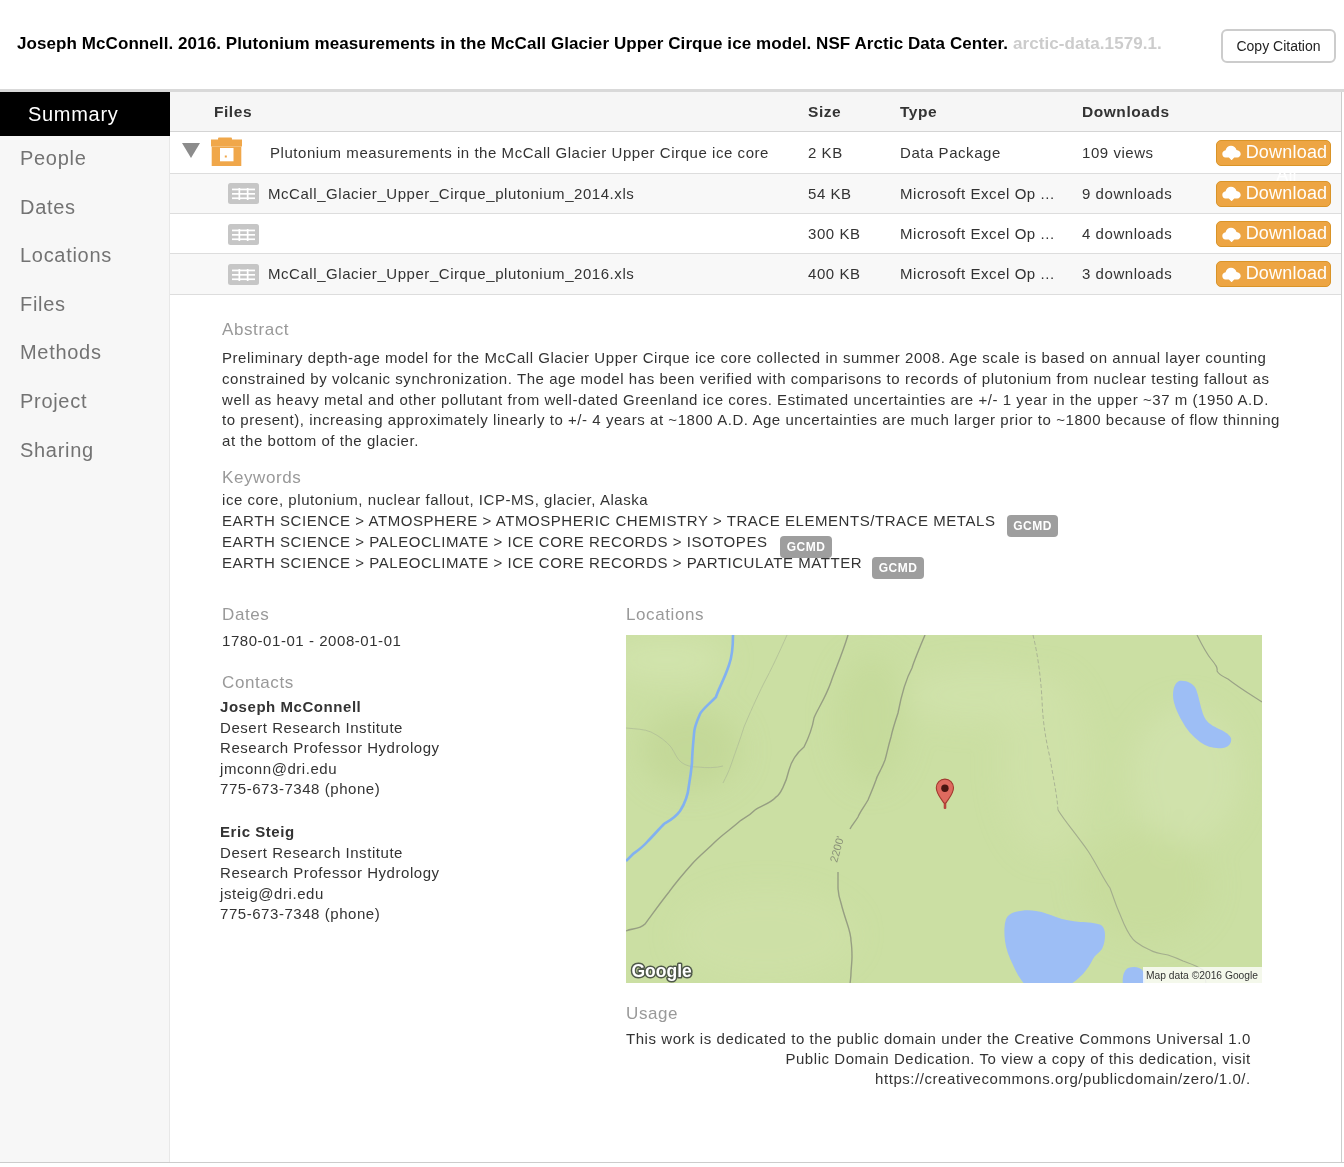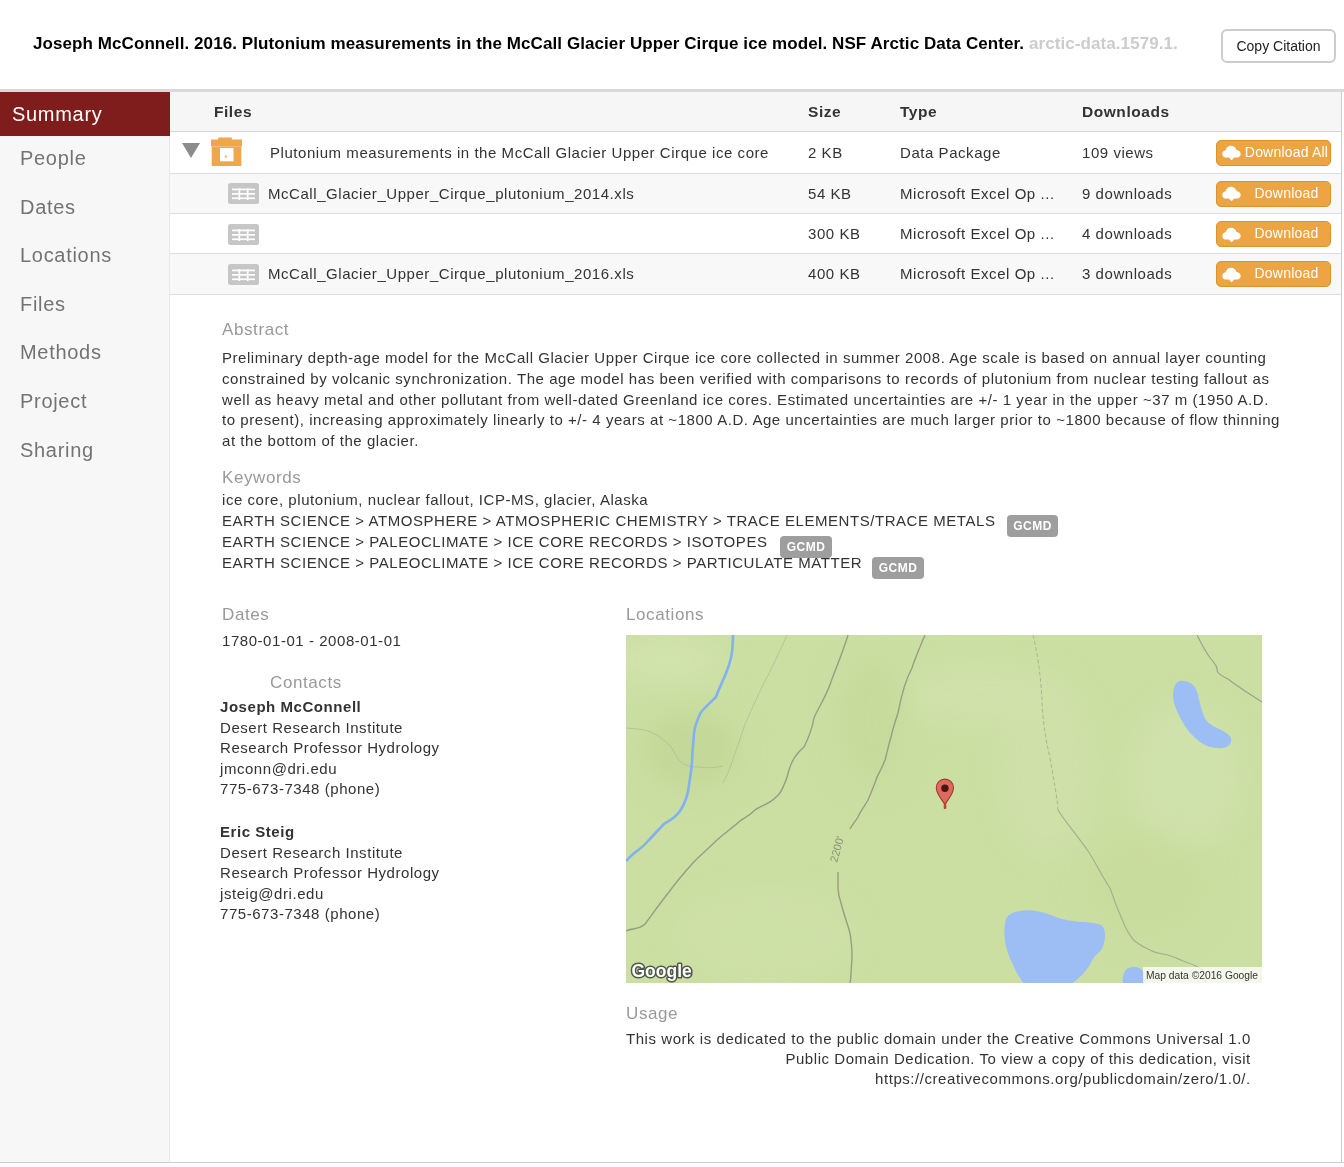--- a/index.html
+++ b/index.html
@@ -2,35 +2,35 @@
 <html><head>
 <meta charset="utf-8">
 <style>
   * { margin:0; padding:0; box-sizing:border-box; }
   html,body { width:1344px; height:1167px; background:#fff; font-family:"Liberation Sans", sans-serif; }
   #page { position:relative; width:1344px; height:1167px; overflow:hidden; }
   .abs { position:absolute; }
   .sec-h { font-size:17px; color:#999; letter-spacing:0.6px; }
   .body15 { font-size:15px; color:#333; letter-spacing:0.55px; }
   .th15 { font-size:15.5px; font-weight:bold; color:#333; letter-spacing:0.55px; height:40px; line-height:40px; position:absolute; top:92px; }
-  .dlbtn { position:absolute; left:1216px; width:115px; height:26px; background:#eda543; border:1.5px solid #d99428; border-radius:5px; color:#fff; font-size:14px; letter-spacing:0.2px; }
+  .dlbtn { position:absolute; left:1216px; width:115px; height:26px; background:#eda543; border:1.5px solid #d99428; border-radius:5px; color:#fff; font-size:18px; letter-spacing:0.2px; }
   .dlbtn .cloud { position:absolute; left:5px; top:4.5px; }
   .dlbtn span { position:absolute; left:26px; right:0; top:0; height:23px; line-height:23px; text-align:center; }
 </style>
 </head>
 <body>
 <div id="page">
 
-  <div class="abs" style="left:17px; top:34px; font-size:17px; font-weight:bold; color:#000; white-space:nowrap; letter-spacing:0.08px;margin-left:16px;">Joseph McConnell. 2016. Plutonium measurements in the McCall Glacier Upper Cirque ice model. NSF Arctic Data Center. <span style="color:#ccc;">arctic-data.1579.1.</span></div>
+  <div class="abs" style="left:17px; top:34px; font-size:17px; font-weight:bold; color:#000; white-space:nowrap; letter-spacing:0.08px;">Joseph McConnell. 2016. Plutonium measurements in the McCall Glacier Upper Cirque ice model. NSF Arctic Data Center. <span style="color:#ccc;">arctic-data.1579.1.</span></div>
   <div class="abs" style="left:1221px; top:29px; width:115px; height:34px; border:2px solid #ccc; border-radius:6px; font-size:14px; color:#222; text-align:center; line-height:30px;">Copy Citation</div>
 
   <div class="abs" style="left:0; top:89px; width:1344px; height:3px; background:#d9d9d9;"></div>
 
   <div class="abs" style="left:0; top:92px; width:170px; height:1070px; background:#f7f7f7; border-right:1px solid #e8e8e8;"></div>
-  <div class="abs" style="left:0; top:92px; width:170px; height:44px; background:#7f1d1d; color:#fff; font-size:20px; line-height:44px; padding-left:12px; letter-spacing:0.7px;">Summary</div>
+  <div class="abs" style="left:0; top:92px; width:170px; height:44px; background:#000000; color:#fff; font-size:20px; line-height:44px; padding-left:28px; letter-spacing:0.7px;">Summary</div>
   <div class="abs" style="left:0; top:134px; width:170px; color:#737373; font-size:20px; letter-spacing:0.7px;">
     <div style="height:48.6px; line-height:48.6px; padding-left:20px;">People</div>
     <div style="height:48.6px; line-height:48.6px; padding-left:20px;">Dates</div>
     <div style="height:48.6px; line-height:48.6px; padding-left:20px;">Locations</div>
     <div style="height:48.6px; line-height:48.6px; padding-left:20px;">Files</div>
     <div style="height:48.6px; line-height:48.6px; padding-left:20px;">Methods</div>
     <div style="height:48.6px; line-height:48.6px; padding-left:20px;">Project</div>
     <div style="height:48.6px; line-height:48.6px; padding-left:20px;">Sharing</div>
   </div>
 
@@ -138,21 +138,21 @@
 
   <div class="abs sec-h" style="left:222px; top:468px;">Keywords</div>
   <div class="abs body15" style="left:222px; top:490px; line-height:20.9px;">ice core, plutonium, nuclear fallout, ICP-MS, glacier, Alaska<br>EARTH SCIENCE &gt; ATMOSPHERE &gt; ATMOSPHERIC CHEMISTRY &gt; TRACE ELEMENTS/TRACE METALS<br>EARTH SCIENCE &gt; PALEOCLIMATE &gt; ICE CORE RECORDS &gt; ISOTOPES<br>EARTH SCIENCE &gt; PALEOCLIMATE &gt; ICE CORE RECORDS &gt; PARTICULATE MATTER</div>
   <div class="abs" style="left:1007px; top:515px; width:51px; height:22px; background:#9e9e9e; border-radius:4px; color:#fff; font-size:12px; font-weight:bold; text-align:center; line-height:22px; letter-spacing:0.5px;">GCMD</div>
   <div class="abs" style="left:780px; top:536px; width:52px; height:22px; background:#9e9e9e; border-radius:4px; color:#fff; font-size:12px; font-weight:bold; text-align:center; line-height:22px; letter-spacing:0.5px;">GCMD</div>
   <div class="abs" style="left:872px; top:557px; width:52px; height:22px; background:#9e9e9e; border-radius:4px; color:#fff; font-size:12px; font-weight:bold; text-align:center; line-height:22px; letter-spacing:0.5px;">GCMD</div>
 
   <div class="abs sec-h" style="left:222px; top:605px;">Dates</div>
   <div class="abs body15" style="left:222px; top:632px;">1780-01-01 - 2008-01-01</div>
 
-  <div class="abs sec-h" style="left:222px; top:673px;margin-left:48px;">Contacts</div>
+  <div class="abs sec-h" style="left:222px; top:673px;">Contacts</div>
   <div class="abs body15" style="left:220px; top:697px; line-height:20.6px;"><b>Joseph McConnell</b><br>Desert Research Institute<br>Research Professor Hydrology<br>jmconn@dri.edu<br>775-673-7348 (phone)</div>
   <div class="abs body15" style="left:220px; top:822px; line-height:20.6px;"><b>Eric Steig</b><br>Desert Research Institute<br>Research Professor Hydrology<br>jsteig@dri.edu<br>775-673-7348 (phone)</div>
 
   <div class="abs sec-h" style="left:626px; top:605px;">Locations</div>
 
   <div class="abs" style="left:626px; top:635px; width:636px; height:348px; overflow:hidden;">
     <svg width="636" height="348" viewBox="0 0 636 348">
       <rect width="636" height="348" fill="#cbdfa3"></rect>
       <g filter="url(#blur1)">
         <ellipse cx="40" cy="25" rx="60" ry="22" fill="#d9e8b8" opacity="0.45"></ellipse>

